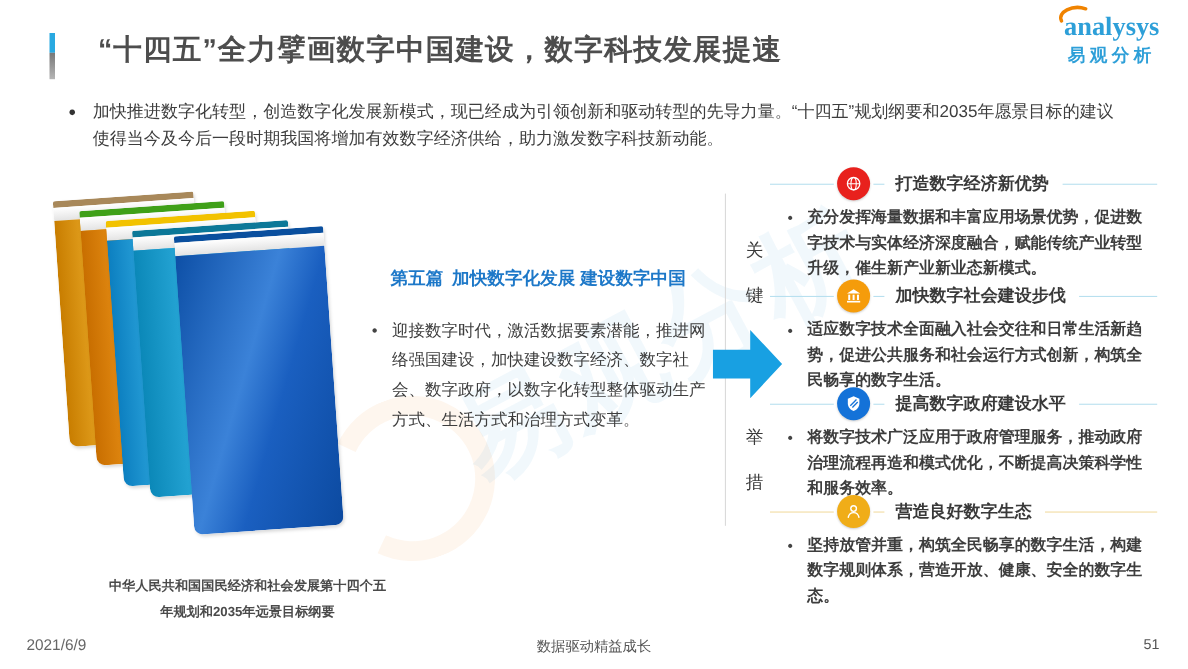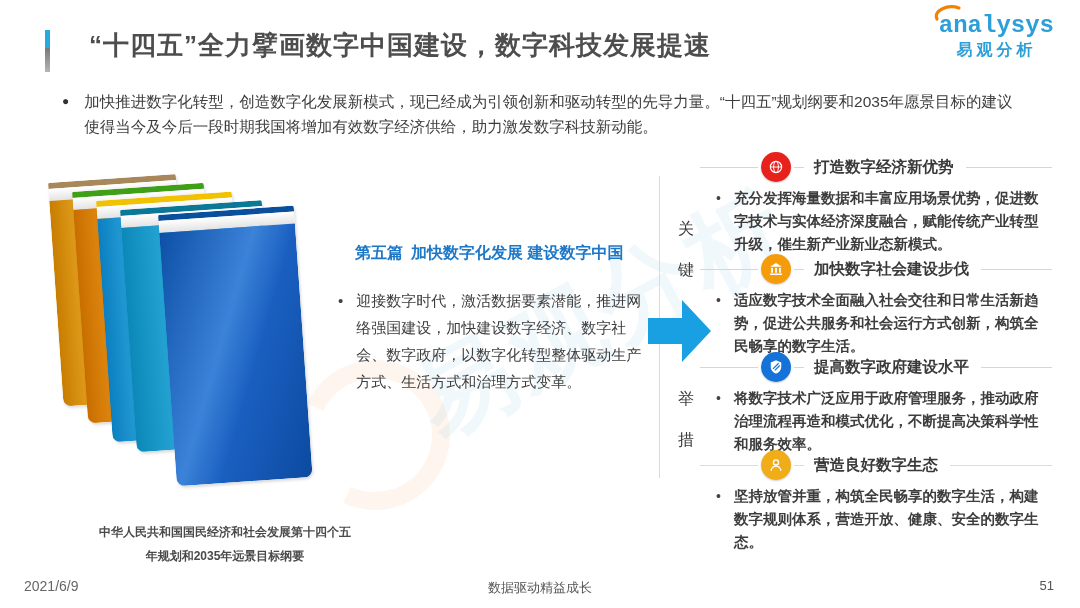--- a/index.html
+++ b/index.html
@@ -13,21 +13,21 @@
   .wm-ring { position:absolute; left:30px; top:140px; width:150px; height:150px; border:18px solid rgba(240,130,20,0.07); border-radius:50%; transform:rotate(-20deg); border-left-color:transparent; }
 
   
   .accent-bar { position:absolute; left:45px; top:30px; width:5px; height:42px; z-index:2; }
   .accent-top { height:18px; background:#29a9e1; }
   .accent-bottom { height:24px; background:linear-gradient(#787878,#b5b5b5); }
   .page-title { position:absolute; left:76px; top:28px; font-size:26px; font-weight:600; color:#4d4d4d; letter-spacing:1px; z-index:2;margin-left:13px; }
 
   .logo { position:absolute; right:26px; top:12px; text-align:center; z-index:2; }
   .logo-row { position:relative; display:inline-block; }
-  .logo-word { font-size:24px; font-weight:bold; color:#2d9fd8; letter-spacing:0px; font-family:Liberation Mono, monospace; }
+  .logo-word { font-size:24px; font-weight:bold; color:#2d9fd8; letter-spacing:0px; font-family:Liberation Serif, serif; }
   .logo-swoosh { position:absolute; left:-8px; top:-9px; }
   .logo-cn { font-size:16px; font-weight:bold; color:#2d9fd8; letter-spacing:4px; margin-top:1px; }
 
   
   .intro { position:absolute; left:62px; top:89px; width:952px; display:flex; gap:15px; z-index:2; }
   .intro-dot { font-size:12px; color:#333; line-height:25px; flex:0 0 auto; }
   .intro-text { font-size:15.5px; line-height:25px; color:#3d3d3d; }
 
   
   .books { position:absolute; left:22px; top:160px; width:320px; height:340px; z-index:1; }

